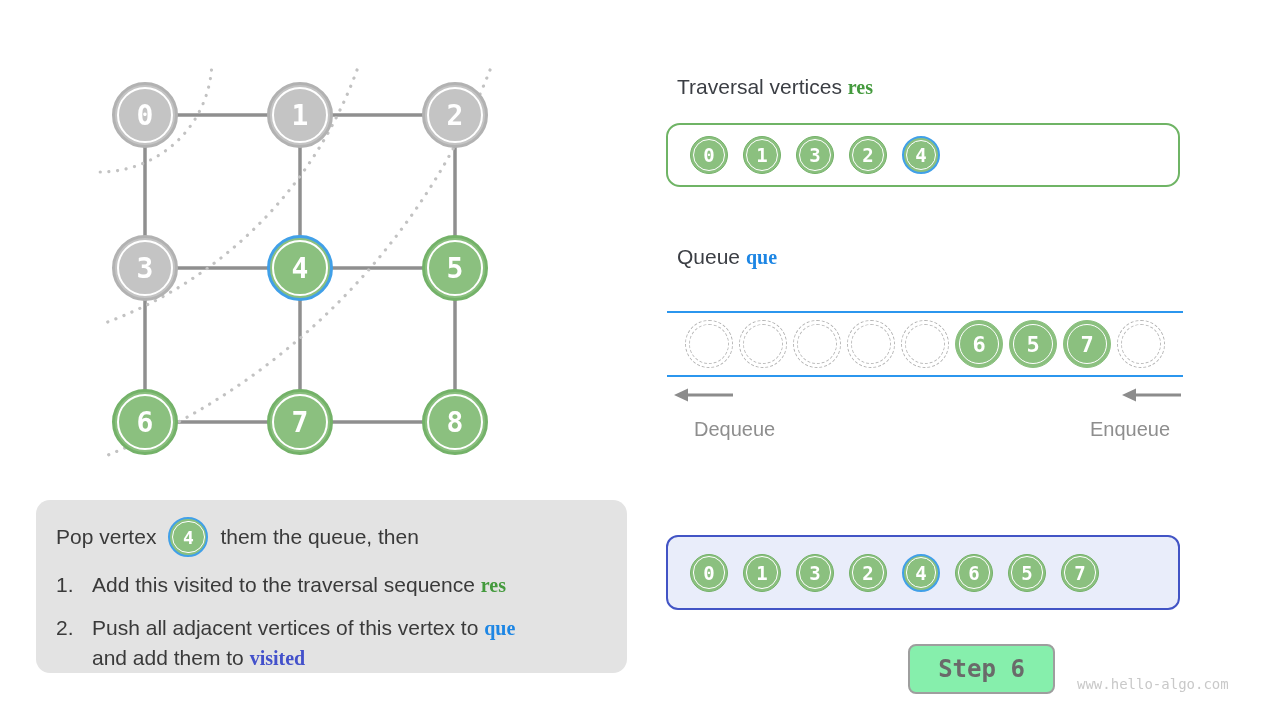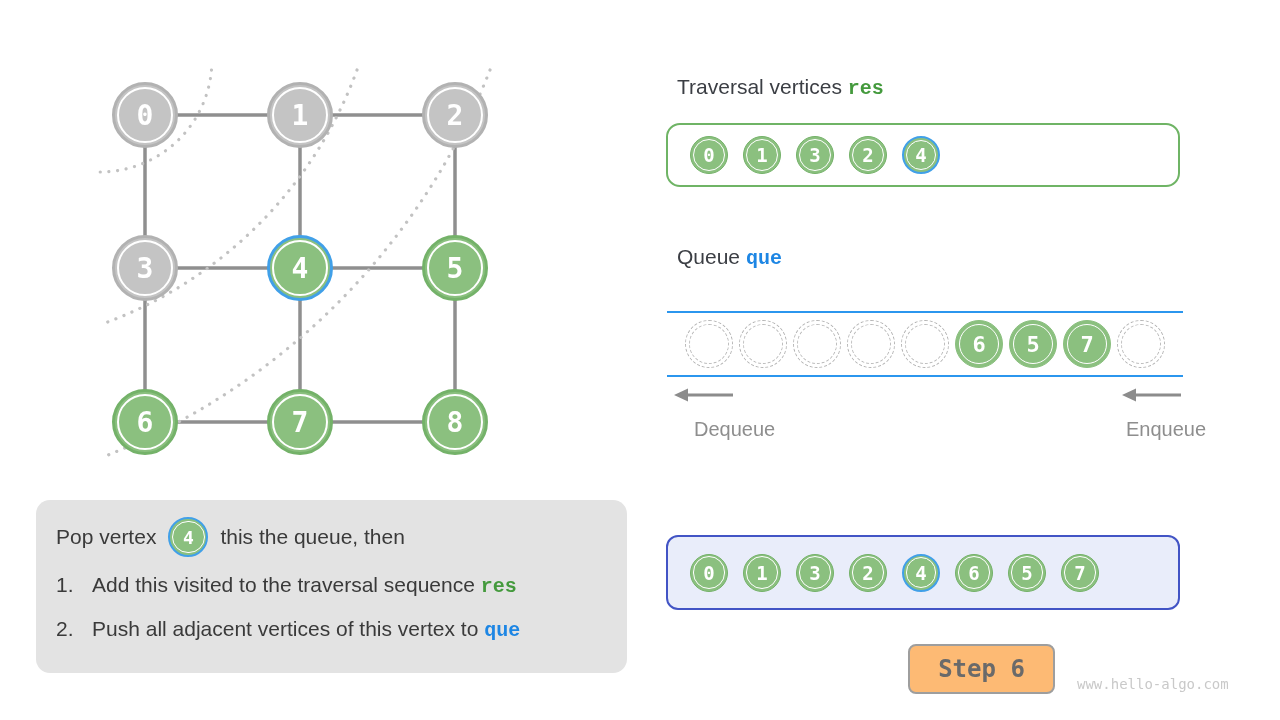--- a/index.html
+++ b/index.html
@@ -46,21 +46,21 @@
   .circle::after{content:"";position:absolute;inset:1.6px;border:1.6px solid #fff;border-radius:50%;}
   .c38{width:38px;height:38px;font-size:19px;}
   .c40{width:40px;height:40px;font-size:18px;}
   .c48{width:48px;height:48px;font-size:22px;border-color:var(--node-green);}
   .c48::after{inset:2.6px;}
   .circle.hl{border:2.5px solid var(--hl-blue);}
   .dashed{position:relative;width:48px;height:48px;border:1.5px dashed #b4b4b4;border-radius:50%;box-sizing:border-box;background:#fff;flex:0 0 auto;}
   .dashed::after{content:"";position:absolute;inset:3px;border:1.5px dashed #bcbcbc;border-radius:50%;}
   
   .sec-title{position:absolute;left:677px;font-size:21px;color:var(--text-dark);}
-  .code{font-family:Liberation Mono, monospace;font-weight:700;font-size:20px;}
+  .code{font-family:Liberation Serif, serif;font-weight:700;font-size:20px;}
   .code.green{color:var(--code-green);}
   .code.blue{color:var(--code-blue);}
   .code.indigo{color:var(--code-indigo);}
   .res-box{
     position:absolute;left:666px;top:123px;width:514px;height:64px;box-sizing:border-box;
     border:2px solid var(--res-border);border-radius:14px;background:#fff;
     display:flex;align-items:center;padding-left:22px;gap:15px;
   }
   .queue-band{
     position:absolute;left:667px;top:311px;width:516px;height:66px;box-sizing:border-box;
@@ -78,21 +78,21 @@
   .explain{
     position:absolute;left:36px;top:500px;width:591px;height:173px;box-sizing:border-box;
     background:var(--panel-bg);border-radius:14px;padding:17px 24px 8px 20px;
     font-size:21px;color:#3a3a3a;
   }
   .explain-line1{display:flex;align-items:center;gap:12px;}
   .explain-item{display:grid;grid-template-columns:36px 1fr;margin-top:13px;line-height:29px;}
   
   .step-btn{
     position:absolute;left:908px;top:644px;width:147px;height:50px;box-sizing:border-box;
-    background:#fdba74;border:2px solid #9e9e9e;border-radius:8px;
+    background:#86efac;border:2px solid #9e9e9e;border-radius:8px;
     display:flex;align-items:center;justify-content:center;
     font-family:"DejaVu Sans Mono",monospace;font-weight:700;font-size:24px;color:#6a6a6a;cursor:pointer;
   }
   .watermark{
     position:absolute;left:1077px;top:676px;
     font-family:"DejaVu Sans Mono",monospace;font-size:14px;color:#c9c9c9;
   }
 </style>
 </head>
 <body>
@@ -132,34 +132,38 @@
       <div class="gnode" style="left: 267px; top: 389px;">7</div>
       <div class="gnode" style="left: 422px; top: 389px;">8</div>
     </div>
 
   <div class="explain">
     <div class="explain-line1">
       <span>Pop vertex</span>
       <span class="circle c40 hl">
         <span>4</span>
       </span>
-      <span>this the queue, then</span>
+      <span>them the queue, then</span>
     </div>
     <div class="explain-item">
       <span>1.</span>
       <div>
         <span>Add this visited to the traversal sequence</span>
         <span class="code green">res</span>
       </div>
     </div>
     <div class="explain-item">
       <span>2.</span>
       <div>
         <span>Push all adjacent vertices of this vertex to</span>
         <span class="code blue">que</span>
+        <div>
+          <span>and add them to</span>
+          <span class="code indigo">visited</span>
+        </div>
       </div>
     </div>
   </div>
 
   <div class="sec-title" style="top:75px">
     <span>Traversal vertices</span>
     <span class="code green">res</span>
   </div>
   <div class="res-box" id="traversal-row">
       <span class="circle c38">0</span>
@@ -187,21 +191,21 @@
 
   <svg class="arrow" style="left:674px;top:387px" viewBox="0 0 60 16">
     <line x1="12" y1="8" x2="59" y2="8" stroke="#8c8c8c" stroke-width="3"></line>
     <polygon points="0,8 14,1.5 14,14.5" fill="#8c8c8c"></polygon>
   </svg>
   <svg class="arrow" style="left:1122px;top:387px" viewBox="0 0 60 16">
     <line x1="12" y1="8" x2="59" y2="8" stroke="#8c8c8c" stroke-width="3"></line>
     <polygon points="0,8 14,1.5 14,14.5" fill="#8c8c8c"></polygon>
   </svg>
   <div class="queue-label" style="left:664px;top:418px">Dequeue</div>
-  <div class="queue-label" style="left:1096px;top:418px">Enqueue</div>
+  <div class="queue-label" style="left:1060px;top:418px">Enqueue</div>
 
   <div class="hash-box" id="hash-row">
       <span class="circle c38">0</span>
       <span class="circle c38">1</span>
       <span class="circle c38">3</span>
       <span class="circle c38">2</span>
       <span class="circle c38 hl">4</span>
       <span class="circle c38">6</span>
       <span class="circle c38">5</span>
       <span class="circle c38">7</span>

